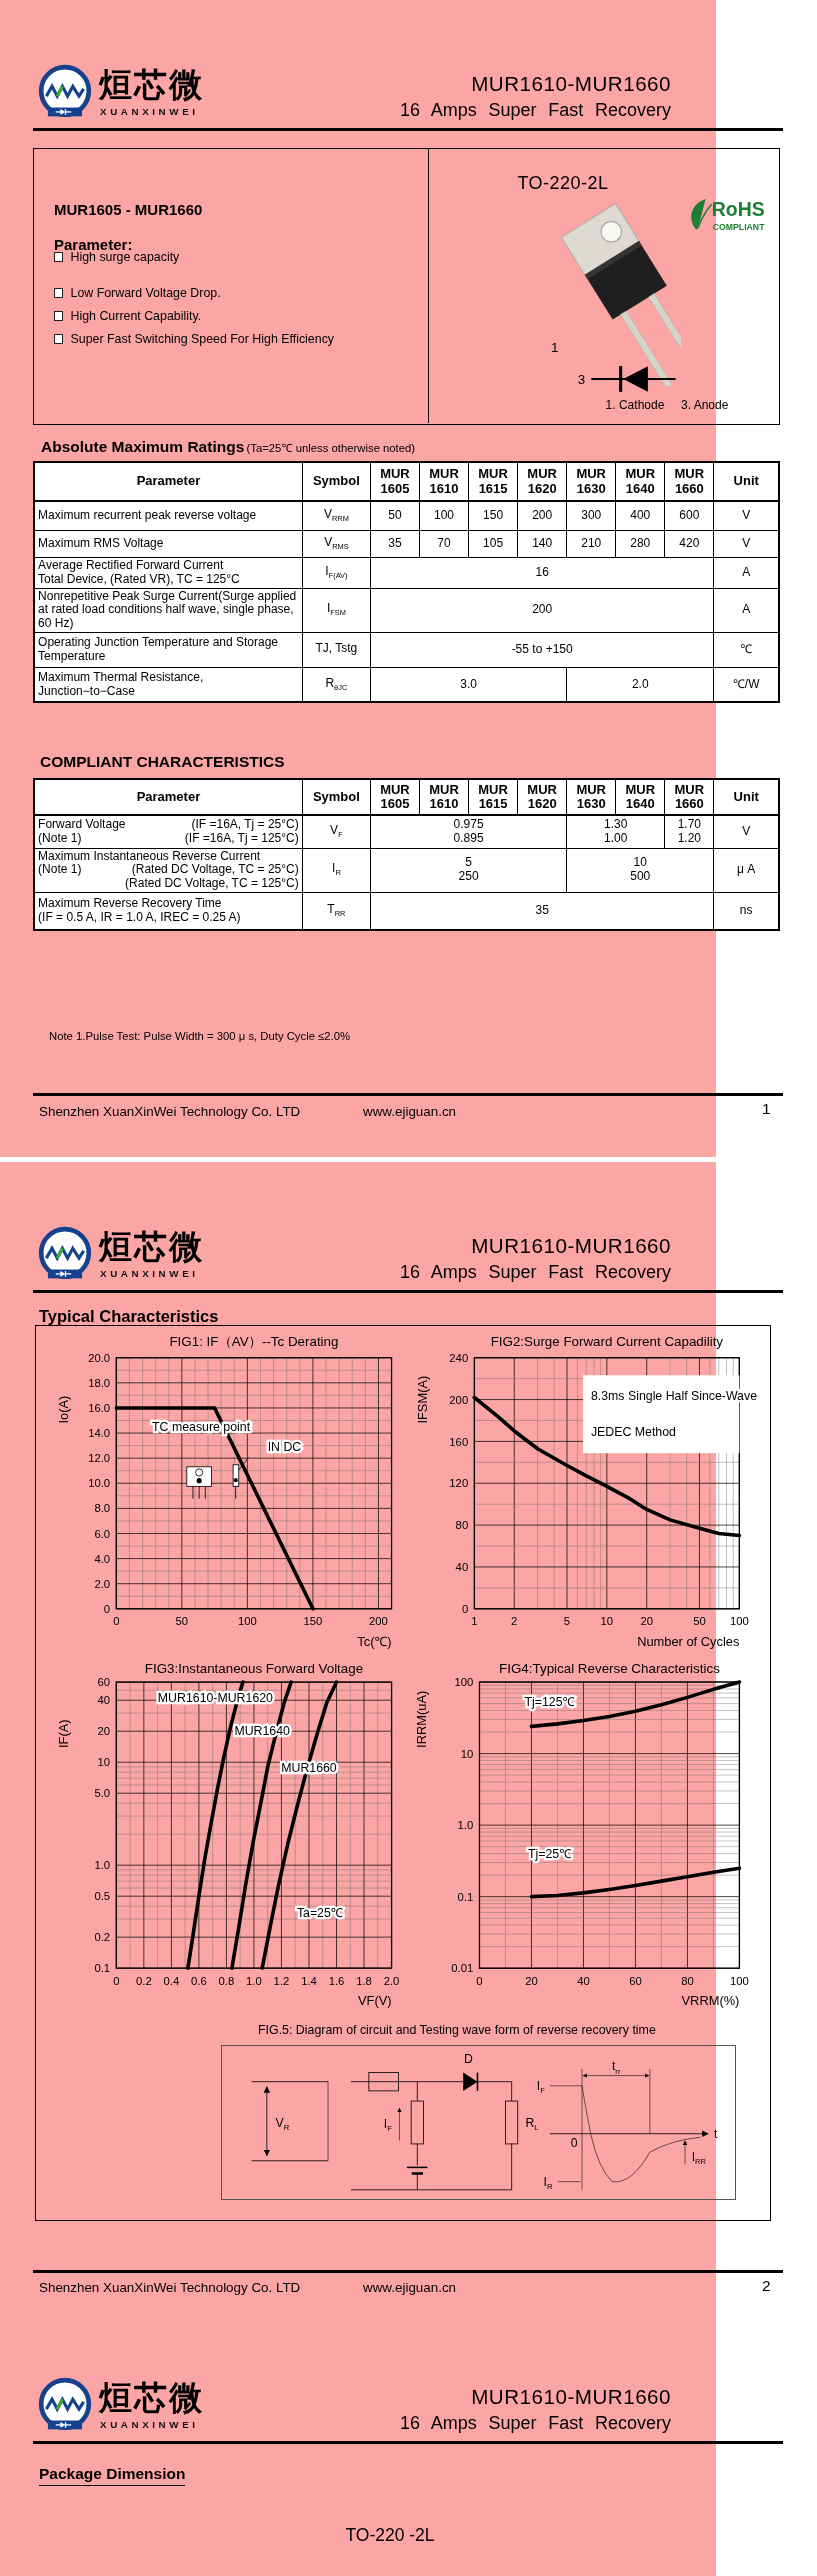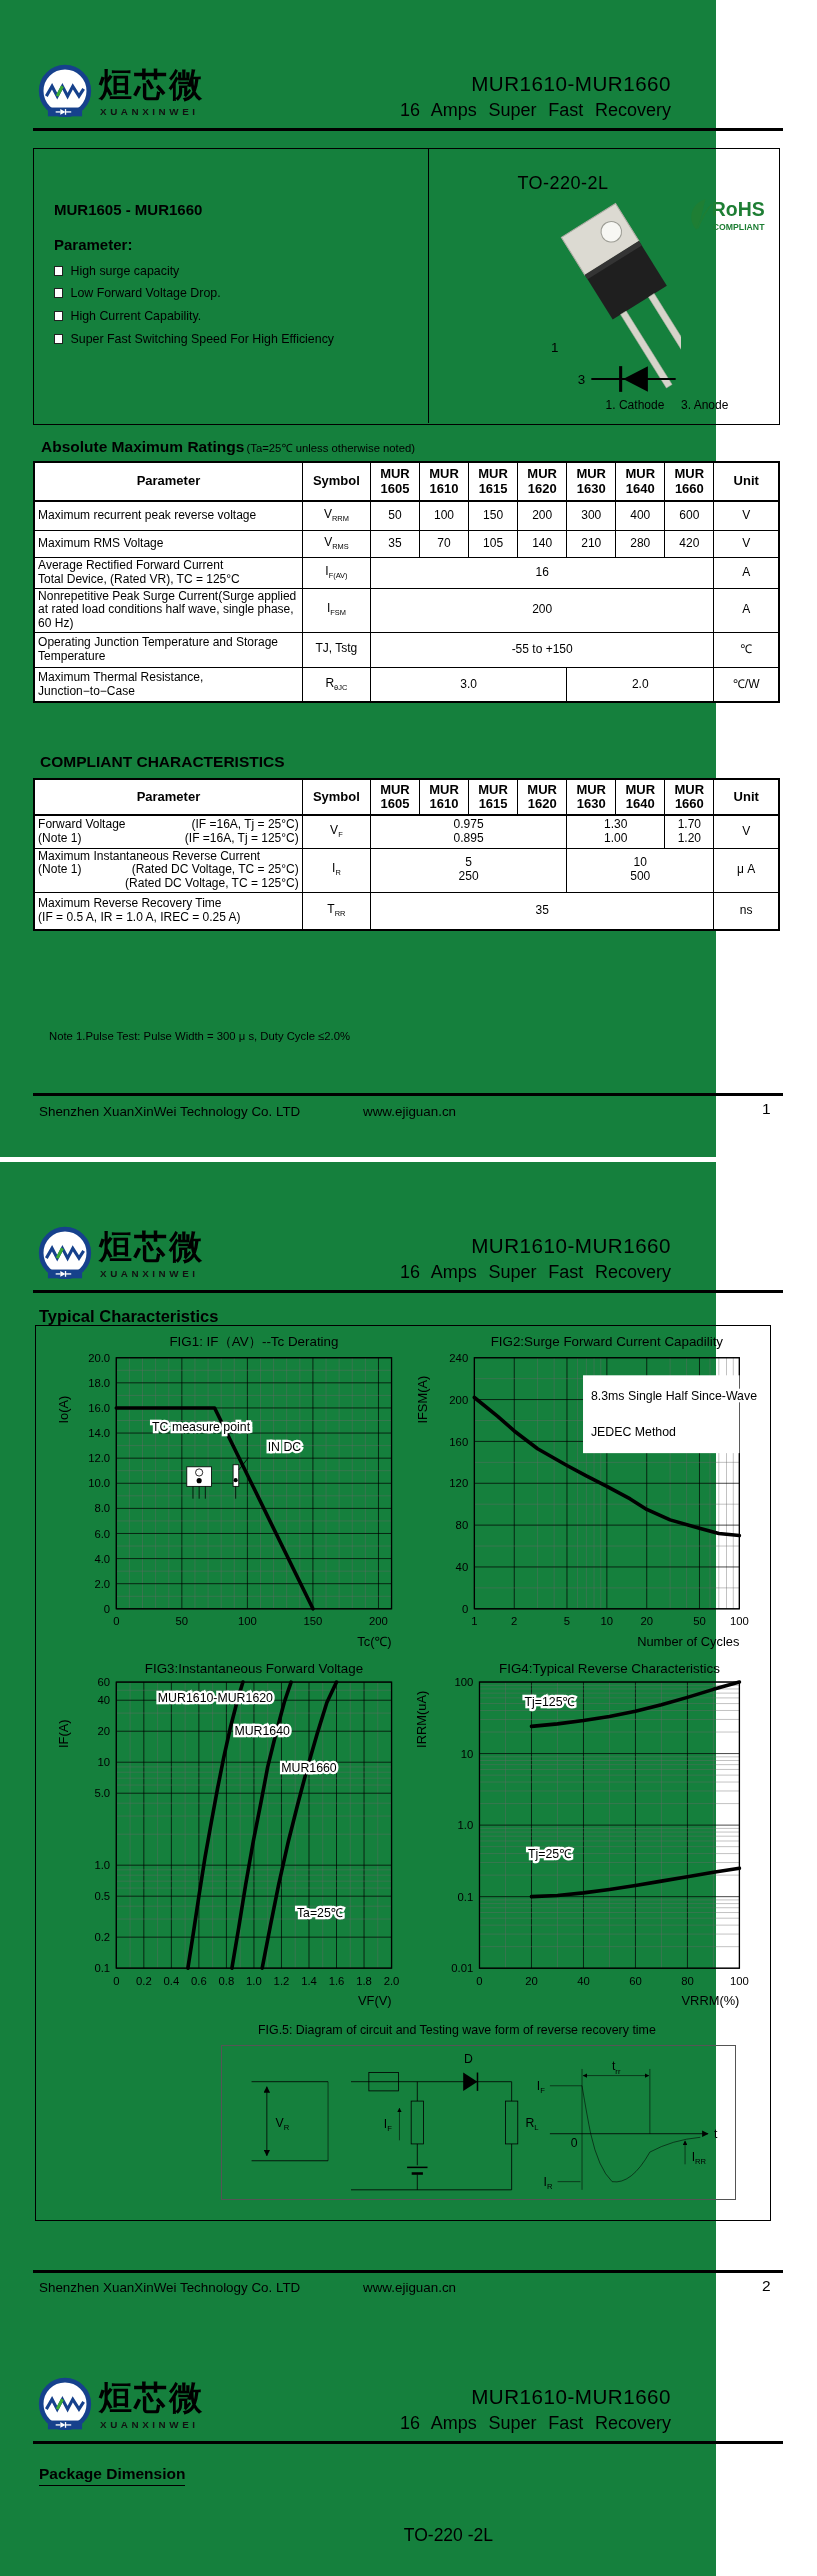--- a/index.html
+++ b/index.html
@@ -1,19 +1,19 @@
 <!DOCTYPE html>
 <html style="font-size:8.2px"><head>
 <meta charset="utf-8">
 <style>
   *{margin:0;padding:0;box-sizing:border-box}
   html,body{background:#fff}
   body{width:818px;height:3470px;position:relative;font-family:"Liberation Sans",sans-serif;color:#000;overflow:hidden}
   .abs{position:absolute}
-  .page{position:absolute;left:0;width:716px;height:1157px;background:#15803d}
+  .page{position:absolute;left:0;width:716px;height:1157px;background:#fca5a5}
 
   
   .logo-cn{font-size:33px;font-weight:700;letter-spacing:2.1px;font-family:"DejaVu Sans",sans-serif}
   .logo-en{font-size:9.8px;font-weight:700;letter-spacing:3.6px;color:#111}
   .hdr-model{font-size:20.6px;text-align:left;letter-spacing:0.5px}
   .hdr-sub{font-size:18px;text-align:right;word-spacing:6.7px;margin-top:3.1px}
   .hdr-rule{position:absolute;left:33px;top:128px;width:750px;height:2.6px;background:#000}
 
   
   .main-box{position:absolute;left:33px;top:148px;width:747px;height:277px;border:1.5px solid #000}
@@ -67,21 +67,21 @@
 
   
   .ol{fill:#fff;stroke:#000;stroke-width:2.5}
   .tl{stroke:#000;stroke-width:1.3;fill:none}
   .dim{stroke:#222;stroke-width:1.6;fill:none}
   .ext{stroke:#222;stroke-width:1.1;fill:none}
   .redcl{stroke:#e01010;stroke-width:1.6;stroke-dasharray:14 5 3 5;fill:none}
   text.dtx{font-size:28px;fill:#111;letter-spacing:0.5px}
   text.pinlab{font-size:27px;fill:#000}
   .pd-title{font-size:15.5px;font-weight:700;border-bottom:1.5px solid #000;display:inline-block;padding-bottom:1.5px}
-  .pd-pkg{font-size:17.5px;text-align:right}
+  .pd-pkg{font-size:17.5px;text-align:center}
 </style>
 </head>
 <body>
 
 <div class="page" style="top:0">
 
   <div>
     <svg class="abs" style="left:36px;top:63px" width="58" height="58" viewBox="0 0 112 112">
       <circle cx="56" cy="54" r="46" fill="#fff" stroke="#16418c" stroke-width="9"></circle>
       <polyline points="20,64 31,45 41,64 51,45 61,64 71,45 83,64 92,50" fill="none" stroke="#16418c" stroke-width="6"></polyline>
@@ -97,21 +97,21 @@
     <div class="abs hdr-model" style="right:45px;top:72px">MUR1610-MUR1660</div>
     <div class="abs hdr-sub" style="right:45px;top:97px">16 Amps Super Fast Recovery</div>
     <div class="hdr-rule"></div>
   </div>
 
   <div class="main-box">
     <div class="vdiv"></div>
   </div>
   <div class="abs part-title" style="left:54px;top:201px">MUR1605 - MUR1660</div>
   <div class="abs feat-title" style="left:54px;top:236px">Parameter:</div>
-  <div class="feat-item" style="left:54px;top:264px">
+  <div class="feat-item" style="left:54px;top:250px">
     <div class="cb"></div>
     <div class="feat-txt">High surge capacity</div>
   </div>
   <div class="feat-item" style="left:54px;top:286px">
     <div class="cb"></div>
     <div class="feat-txt">Low Forward Voltage Drop.</div>
   </div>
   <div class="feat-item" style="left:54px;top:309px">
     <div class="cb"></div>
     <div class="feat-txt">High Current Capability.</div>

